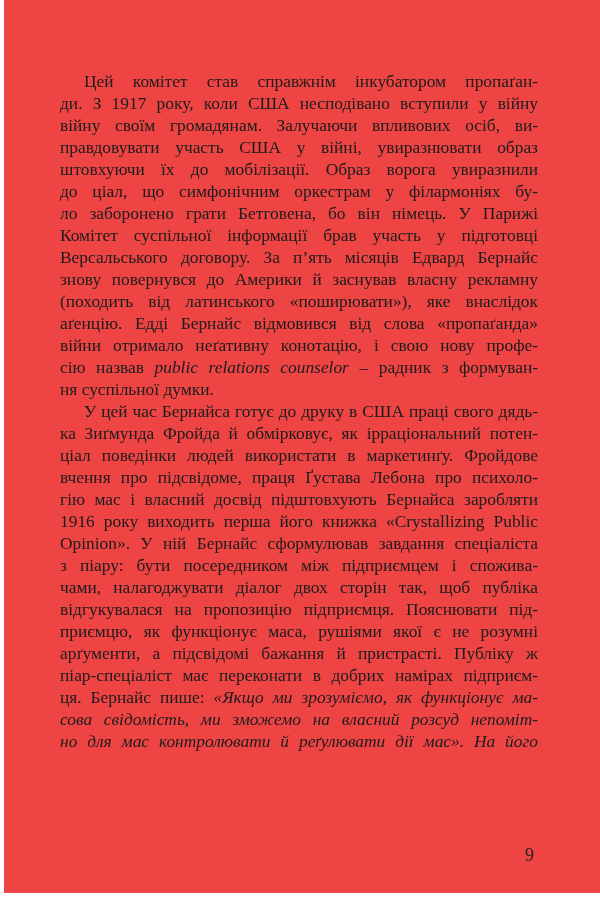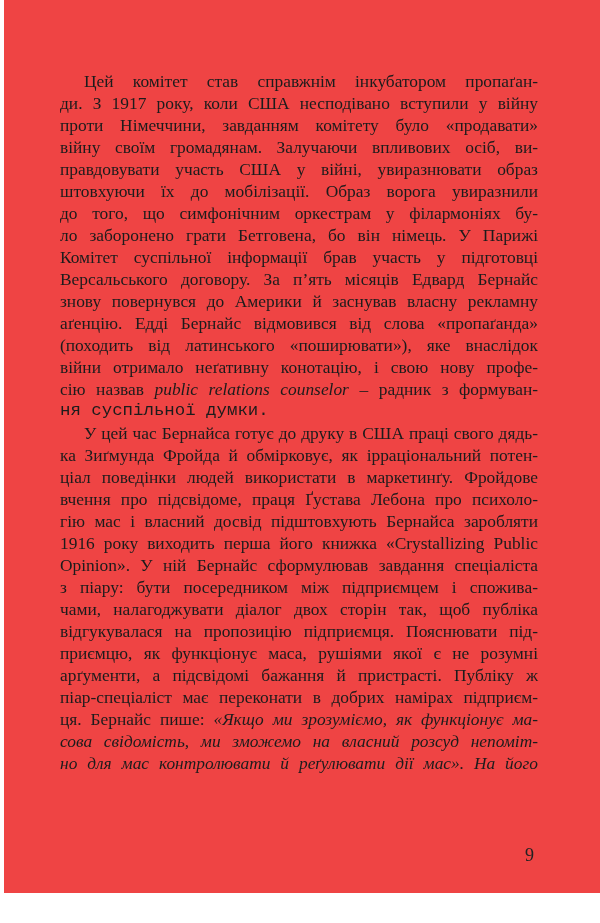--- a/index.html
+++ b/index.html
@@ -8,47 +8,46 @@
   .text-block {
     position: absolute; left: 56px; top: 70px; width: 478px;
     font-family: "Liberation Serif", "DejaVu Serif", serif;
     font-size: 17.4px; line-height: 22px; color: #1c1c1c;
   }
   .line {
     display: block; height: 22px; white-space: nowrap;
     text-align: justify; text-align-last: justify;
   }
   .line.indent { padding-left: 24px; }
-  .line.last { text-align-last: left; font-family: Liberation Mono, monospace; }
+  .line.last { text-align-last: left; }
   .it { font-style: italic; }
   .page-number {
     position: absolute; left: 521px; top: 845px;
     font-family: "Liberation Serif", "DejaVu Serif", serif;
     font-size: 18px; color: #222;
   }
 </style>
 </head>
 <body>
 
 <div class="page">
   <div class="text-block" id="text-block">
       <div>
         <span class="line indent"><span>Цей комітет став справжнім інкубатором пропаґан-</span></span>
         <span class="line"><span>ди. З 1917 року, коли США несподівано вступили у війну</span></span>
-        <span class="line"><span>проти Німеччини, завданням комітету було «продавати»</span></span>
         <span class="line"><span>війну своїм громадянам. Залучаючи впливових осіб, ви-</span></span>
         <span class="line"><span>правдовувати участь США у війні, увиразнювати образ</span></span>
         <span class="line"><span>штовхуючи їх до мобілізації. Образ ворога увиразнили</span></span>
-        <span class="line"><span>до того, що симфонічним оркестрам у філармоніях бу-</span></span>
+        <span class="line"><span>до ціал, що симфонічним оркестрам у філармоніях бу-</span></span>
         <span class="line"><span>ло заборонено грати Бетговена, бо він німець. У Парижі</span></span>
         <span class="line"><span>Комітет суспільної інформації брав участь у підготовці</span></span>
         <span class="line"><span>Версальського договору. За п’ять місяців Едвард Бернайс</span></span>
         <span class="line"><span>знову повернувся до Америки й заснував власну рекламну</span></span>
+        <span class="line"><span>(походить від латинського «поширювати»), яке внаслідок</span></span>
         <span class="line"><span>аґенцію. Едді Бернайс відмовився від слова «пропаґанда»</span></span>
-        <span class="line"><span>(походить від латинського «поширювати»), яке внаслідок</span></span>
         <span class="line"><span>війни отримало неґативну конотацію, і свою нову профе-</span></span>
         <span class="line"><span>сію назвав </span><span class="it">public relations counselor</span><span> – радник з формуван-</span></span>
         <span class="line last"><span>ня суспільної думки.</span></span>
       </div>
       <div>
         <span class="line indent"><span>У цей час Бернайса готує до друку в США праці свого дядь-</span></span>
         <span class="line"><span>ка Зиґмунда Фройда й обмірковує, як ірраціональний потен-</span></span>
         <span class="line"><span>ціал поведінки людей використати в маркетинґу. Фройдове</span></span>
         <span class="line"><span>вчення про підсвідоме, праця Ґустава Лебона про психоло-</span></span>
         <span class="line"><span>гію мас і власний досвід підштовхують Бернайса заробляти</span></span>

